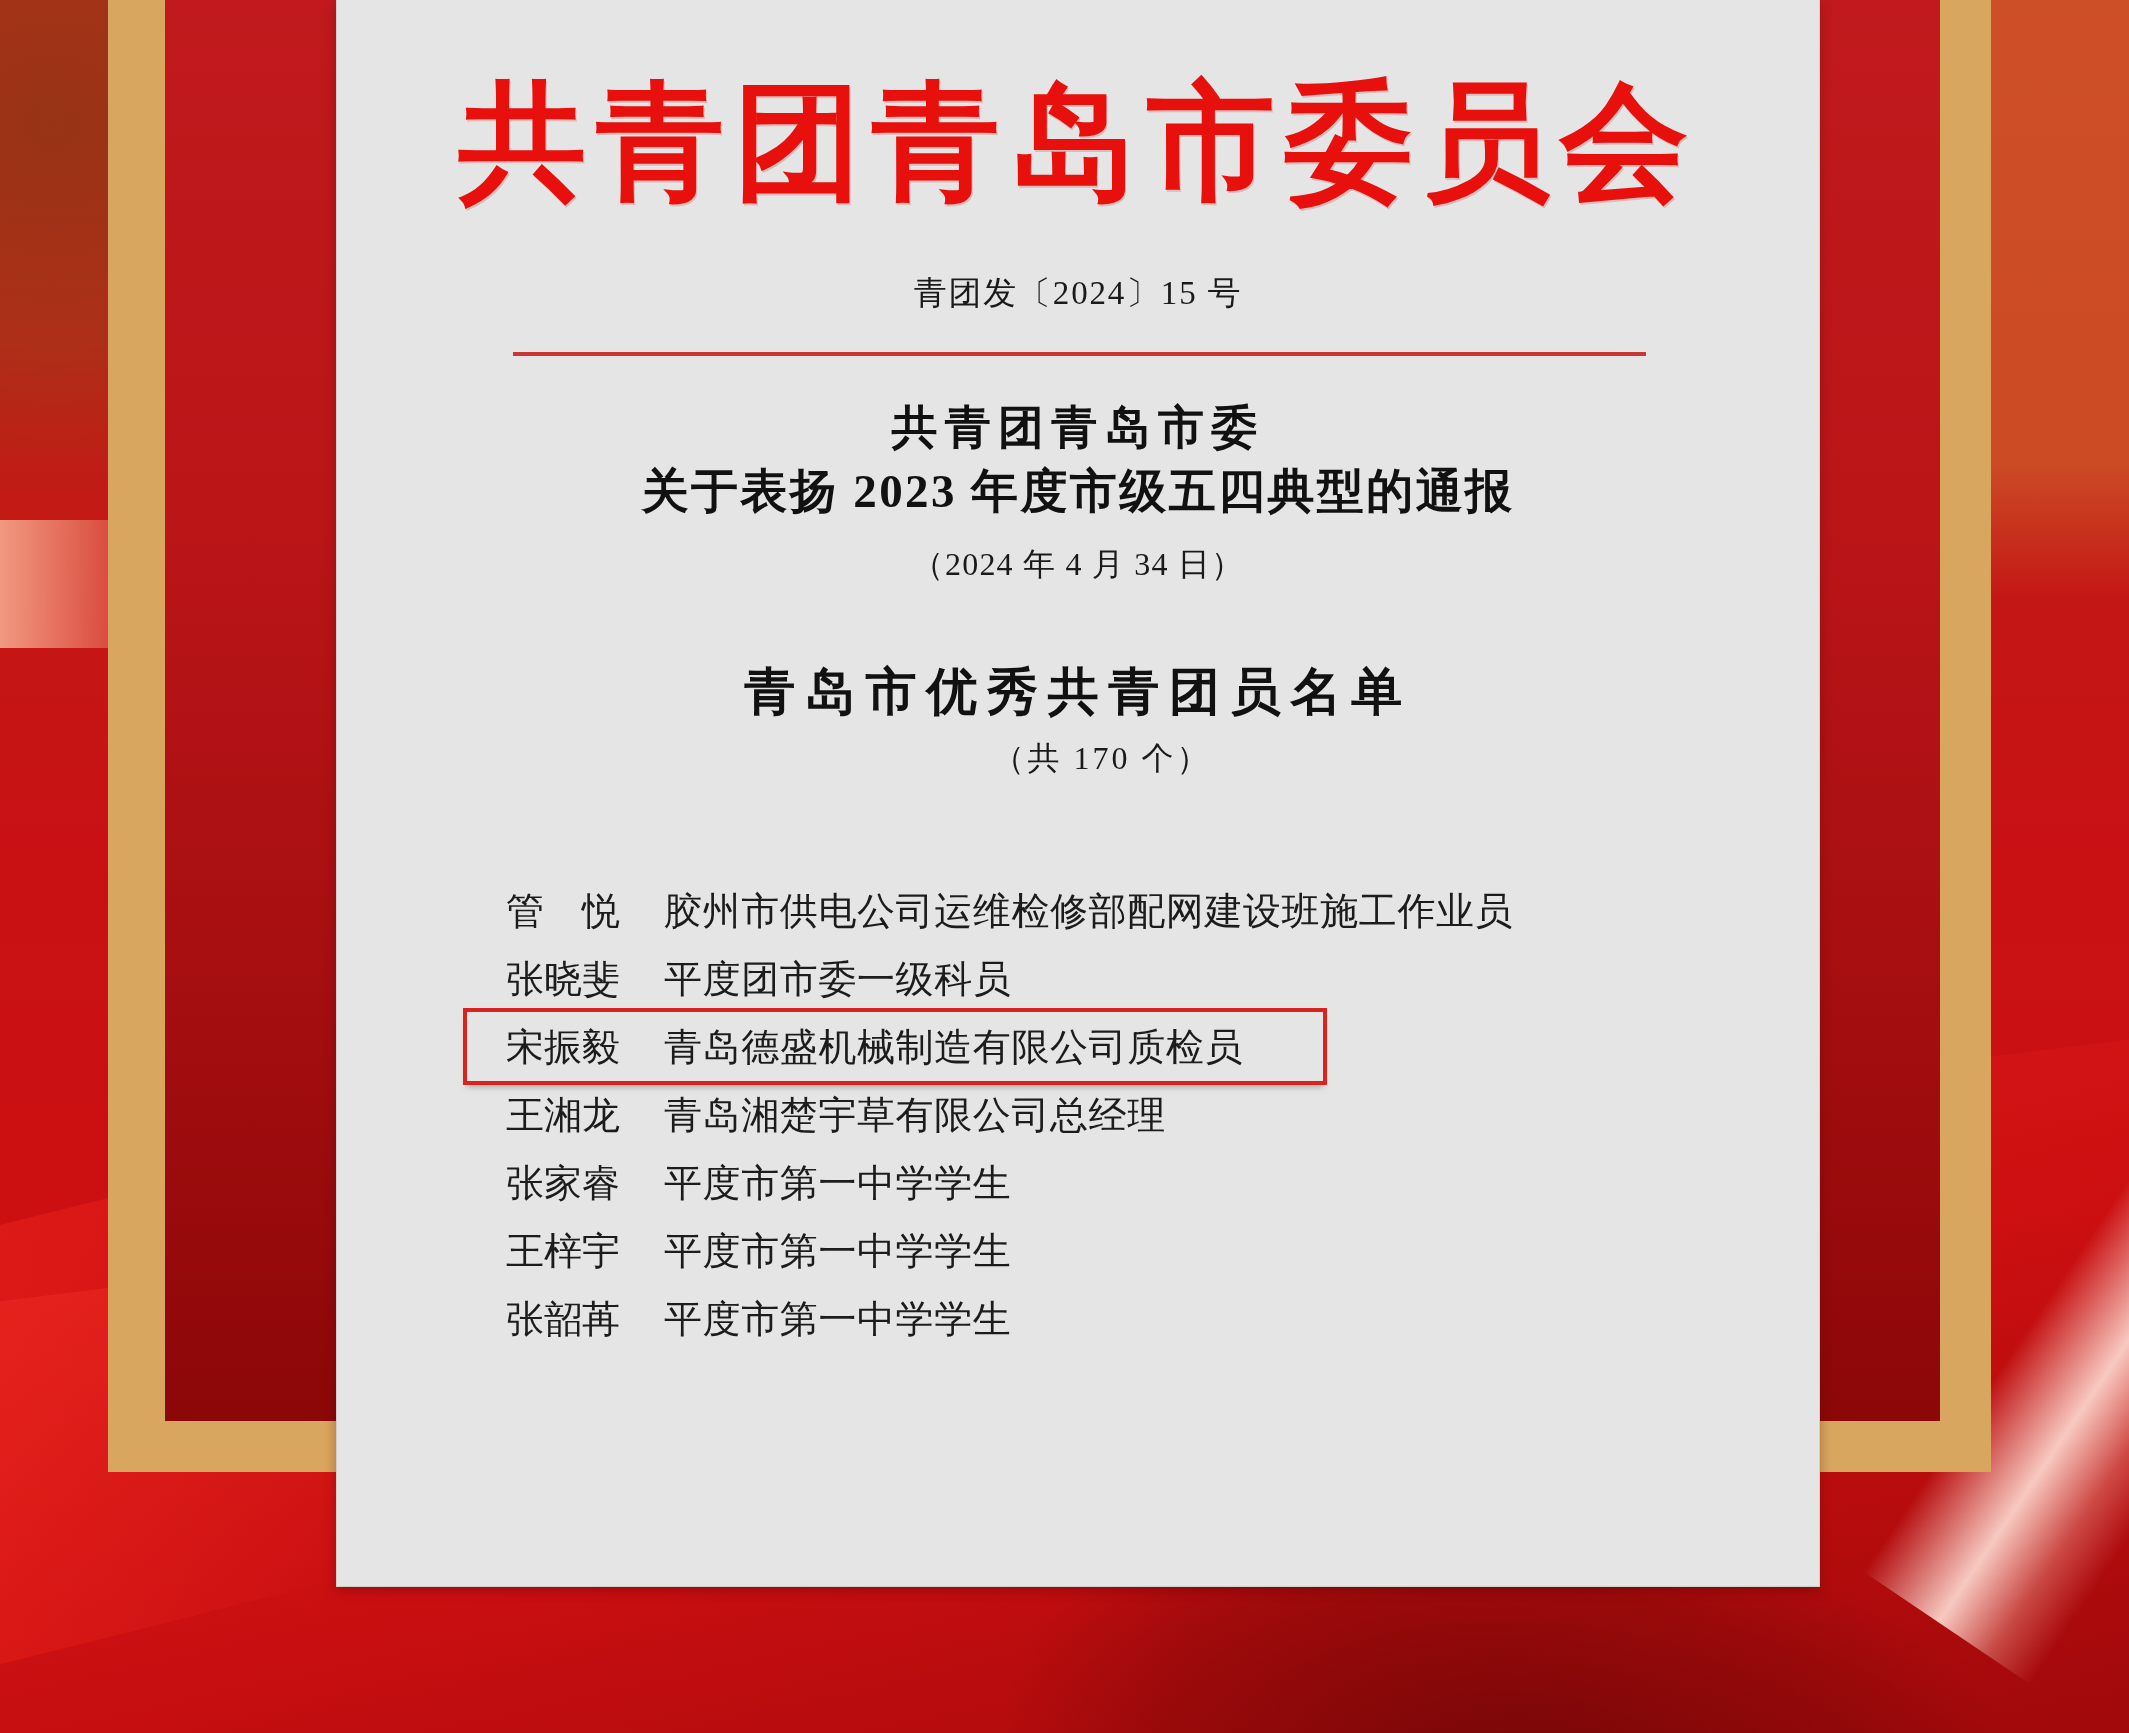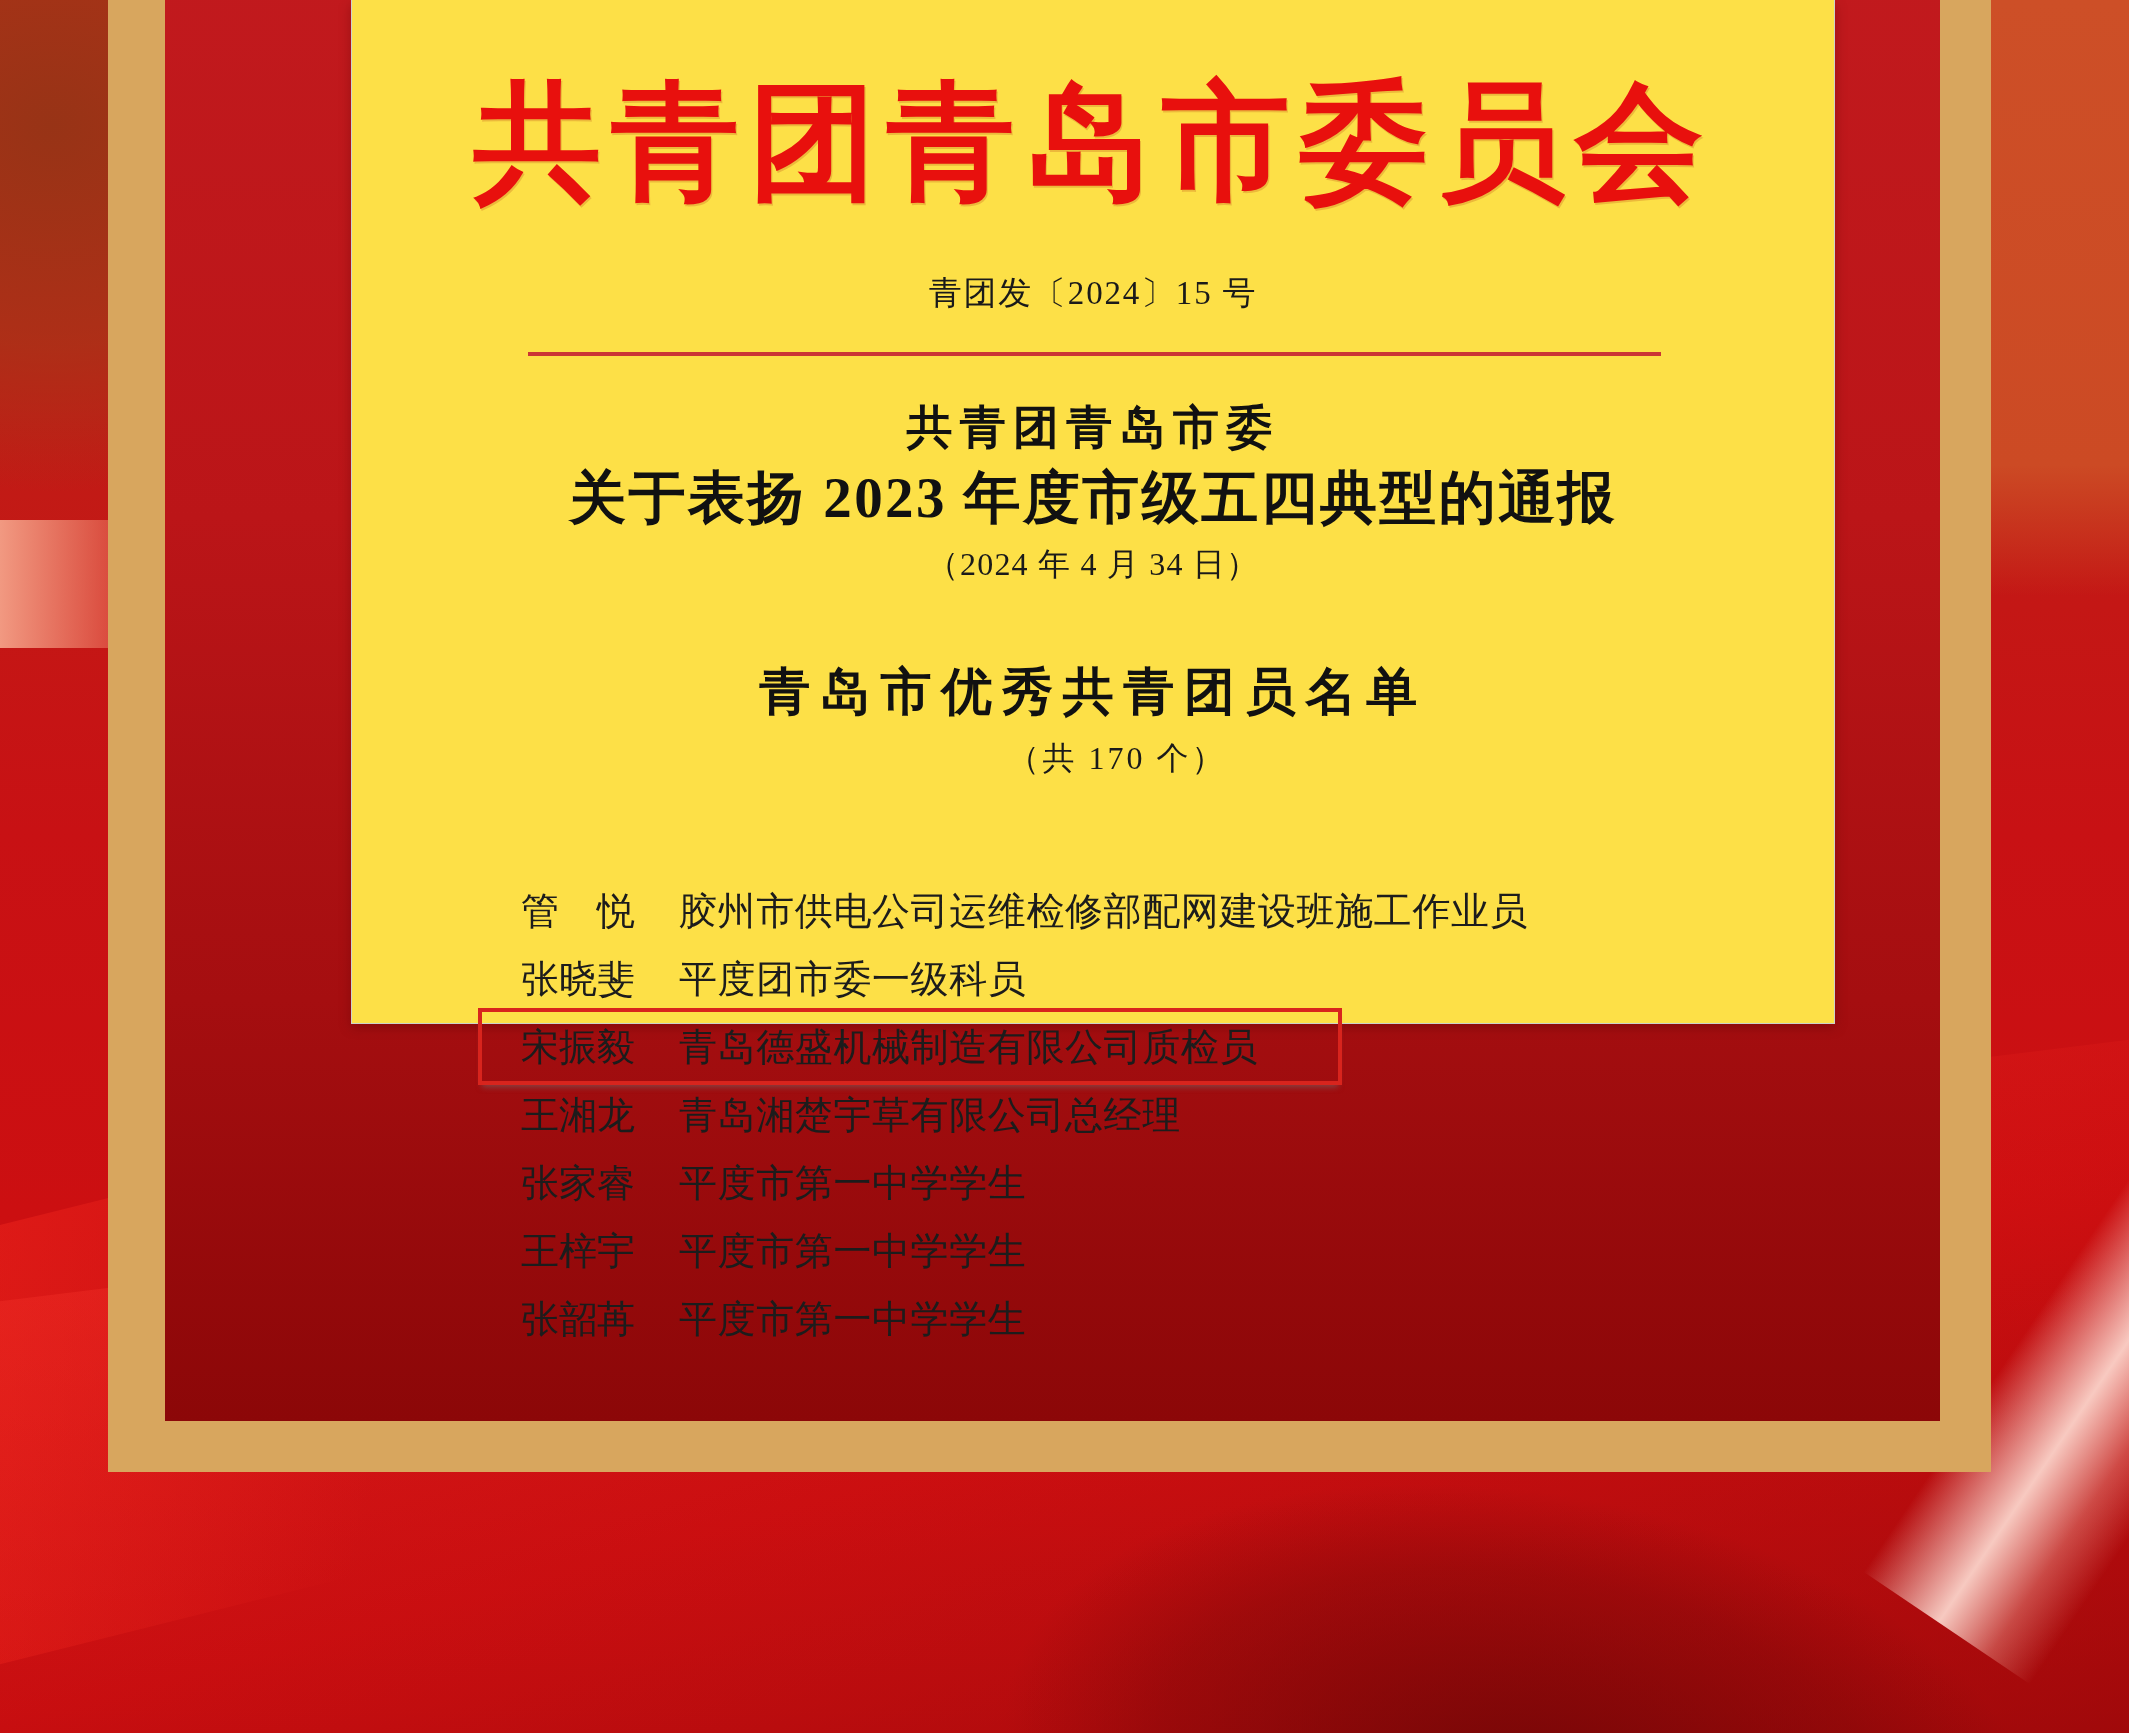--- a/index.html
+++ b/index.html
@@ -52,26 +52,25 @@
   
   .gold-frame{
     position:absolute;left:108px;top:-85px;width:1883px;height:1557px;
     background:#d8a65e;
   }
   .red-mat{
     position:absolute;left:165px;top:-85px;width:1775px;height:1506px;
     background:linear-gradient(180deg,#c21a1e 0%,#bb1518 40%,#a50e10 72%,#8c0708 100%);
   }
   .page{
-    position:absolute;left:336px;top:0;width:1484px;height:1024px;
-    background:#fde047;
+    position:absolute;left:336px;top:0;width:1484px;height:1587px;
+    background:#e5e5e5;
     border:1.8px solid #ccd2cb;border-top:none;
     box-sizing:border-box;
     box-shadow:0 3.7px 11px rgba(80,0,0,.35);
-    margin-left:15px;
   }
 
   
   .org-title{
     position:absolute;left:0;top:72px;width:100%;
     text-align:center;
     font-size:128px;line-height:1.12;
     font-weight:900;
     letter-spacing:9.7px;
     color:#e8100d;
@@ -86,21 +85,21 @@
   .red-rule{
     position:absolute;left:176px;top:352px;width:1133px;height:4.3px;
     background:#cb3534;
   }
   .notice-title-1{
     position:absolute;left:0;top:397px;width:100%;text-align:center;
     font-size:46px;font-weight:700;color:#111;letter-spacing:7.3px;white-space:nowrap;
   }
   .notice-title-2{
     position:absolute;left:0;top:460px;width:100%;text-align:center;
-    font-size:57px;font-weight:700;color:#111;letter-spacing:2.4px;white-space:nowrap;
+    font-size:47px;font-weight:700;color:#111;letter-spacing:2.4px;white-space:nowrap;
   }
   .notice-date{
     position:absolute;left:0;top:543px;width:100%;text-align:center;
     font-size:32px;color:#1a1a1a;letter-spacing:1.2px;
   }
   .list-title{
     position:absolute;left:0;top:658px;width:100%;text-align:center;
     font-size:51px;font-weight:700;color:#111;letter-spacing:9.7px;white-space:nowrap;
   }
   .list-count{

